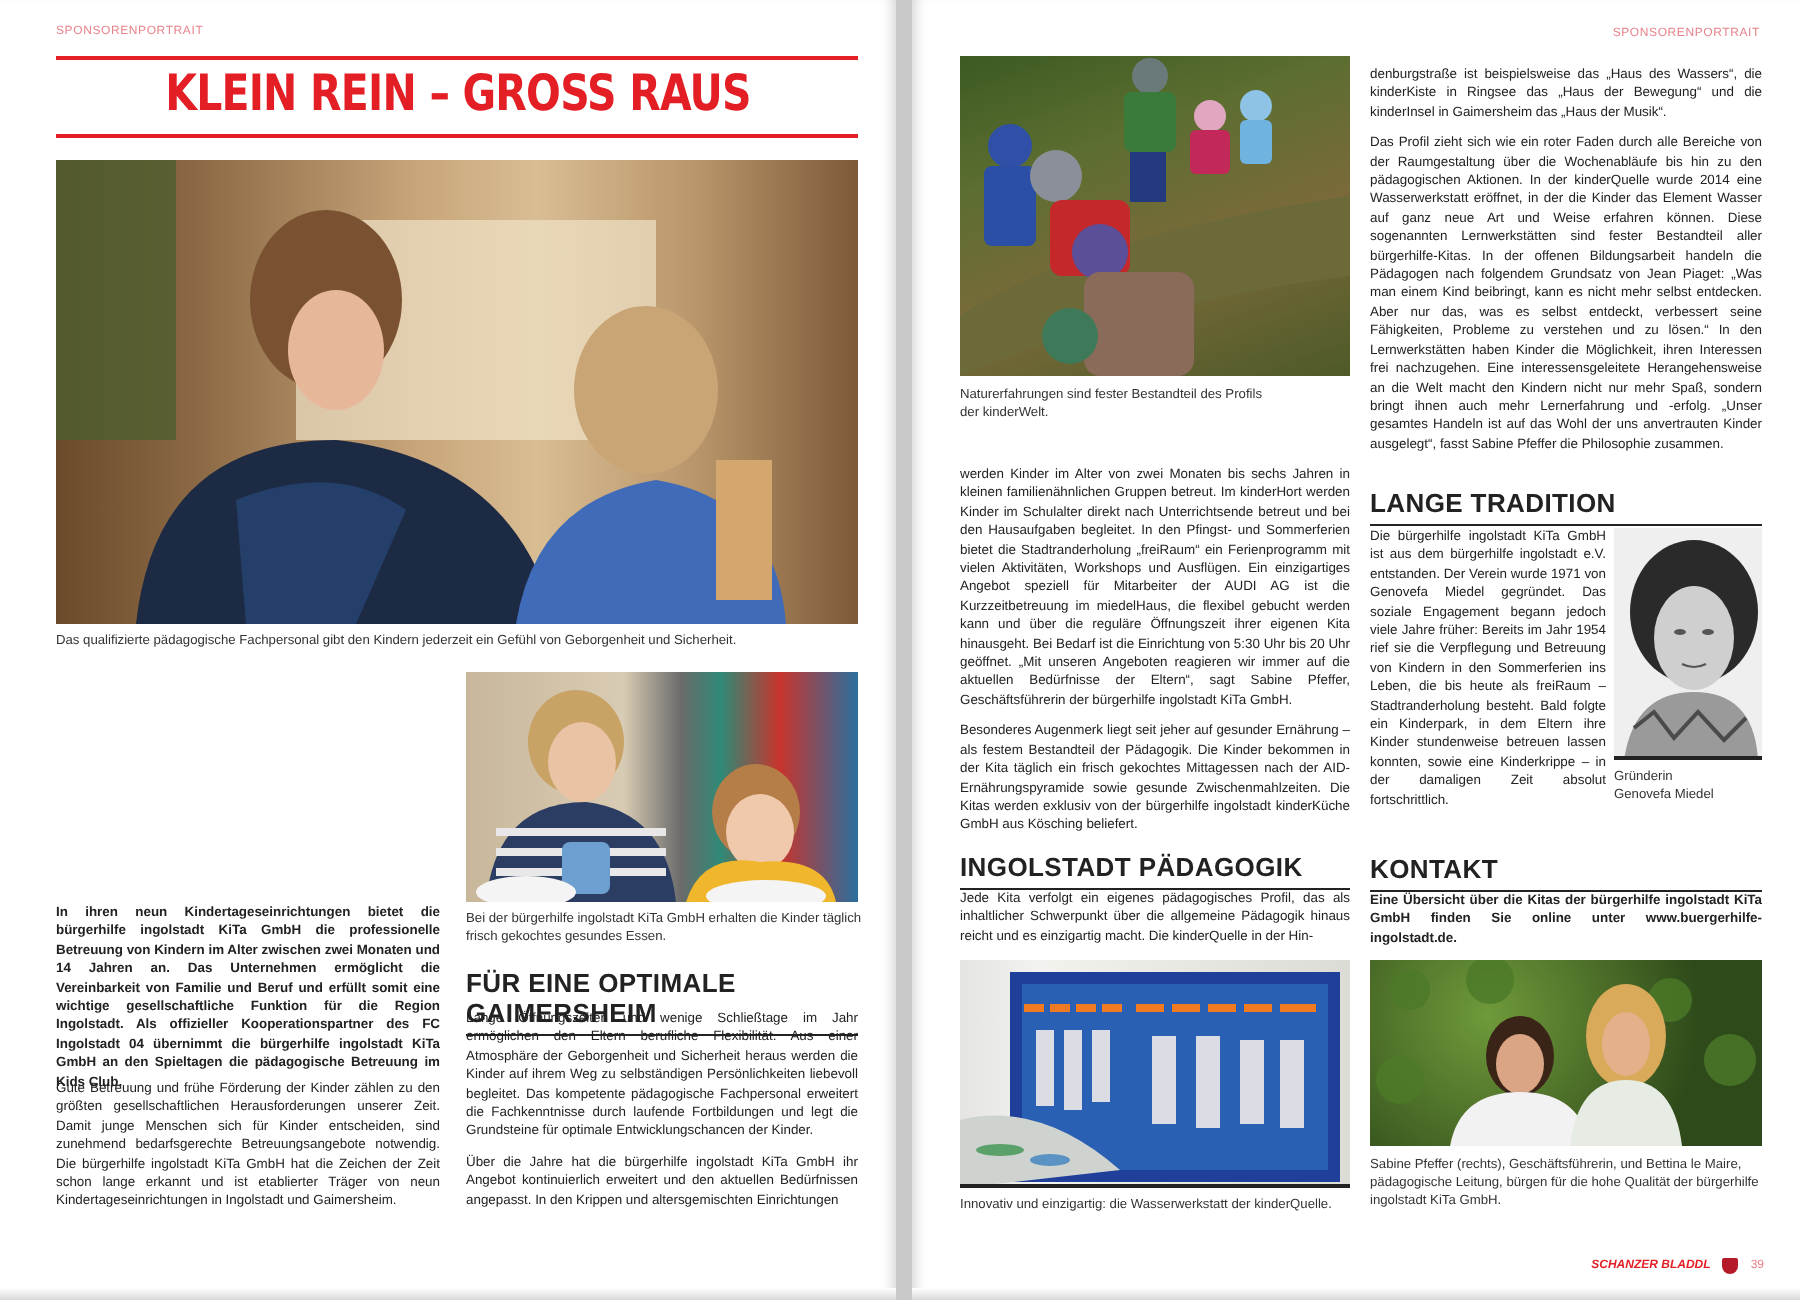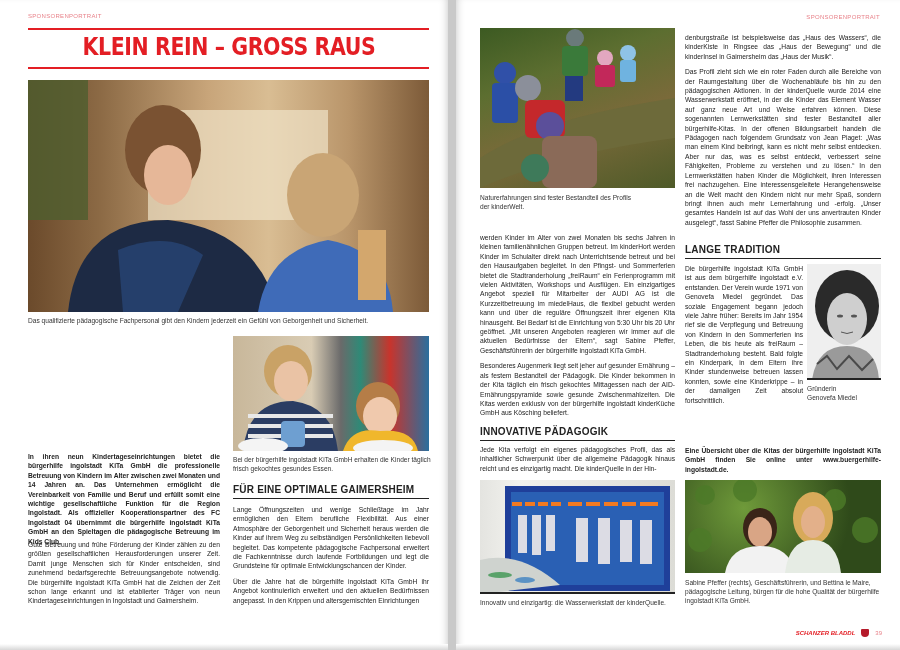--- a/index.html
+++ b/index.html
@@ -13,21 +13,21 @@
   .redrule{position:absolute;height:2px;background:#e31e24;}
   .title{position:absolute;left:28px;width:402px;top:32px;text-align:center;font-family:"DejaVu Sans",sans-serif;font-weight:bold;font-size:25px;color:#e31e24;letter-spacing:-.5px;transform:scaleX(.82);transform-origin:center;}
   .photo{position:absolute;overflow:hidden;}
   .caption{position:absolute;font-size:6.6px;line-height:9px;color:#333;font-family:"Liberation Sans Narrow","Liberation Sans",sans-serif;}
   .headline{position:absolute;left:28px;top:337px;width:192px;}
   .headline .hl-line{display:block;font-family:"DejaVu Sans",sans-serif;font-weight:bold;font-size:13.3px;line-height:19.4px;color:#1a1a1a;border-top:1.5px solid #222;white-space:nowrap;transform:scaleX(.86);transform-origin:left;}
   .headline .hl-end{border-top:1.5px solid #222;height:2px;}
   .body{position:absolute;font-size:6.7px;line-height:9.4px;color:#222;text-align:justify;}
   .body p{margin-bottom:6px;}
   .body.bold{font-weight:bold;}
-  .subhead{position:absolute;font-size:10px;font-weight:bold;color:#222;letter-spacing:.2px;border-bottom:1.6px solid #222;padding-bottom:3px;}
+  .subhead{position:absolute;font-size:13px;font-weight:bold;color:#222;letter-spacing:.2px;border-bottom:1.6px solid #222;padding-bottom:3px;}
   .footer{position:absolute;right:18px;bottom:13px;font-size:6px;display:flex;align-items:center;gap:6px;}
   .footer .brand{color:#e31e24;font-weight:bold;font-style:italic;}
   .footer .crest{width:8px;height:8px;background:#b51a2a;border-radius:1px 1px 4px 4px;display:inline-block;}
   .footer .pnum{color:#e8828a;}
 </style>
 </head>
 <body>
 
 <div class="page left">
   <div class="kicker" style="left:28px;top:13px;">SPONSORENPORTRAIT</div>
@@ -104,21 +104,21 @@
       <circle cx="55" cy="140" r="14" fill="#3e7a5a"></circle>
     </svg>
   </div>
   <div class="caption" style="left:24px;top:193px;width:160px;">Naturerfahrungen sind fester Bestandteil des Profils der kinderWelt.</div>
 
   <div class="body" style="left:24px;top:233px;width:195px;">
     <p>werden Kinder im Alter von zwei Monaten bis sechs Jahren in kleinen familienähnlichen Gruppen betreut. Im kinderHort werden Kinder im Schulalter direkt nach Unterrichtsende betreut und bei den Hausaufgaben begleitet. In den Pfingst- und Sommerferien bietet die Stadtranderholung „freiRaum“ ein Ferienprogramm mit vielen Aktivitäten, Workshops und Ausflügen. Ein einzigartiges Angebot speziell für Mitarbeiter der AUDI AG ist die Kurzzeitbetreuung im miedelHaus, die flexibel gebucht werden kann und über die reguläre Öffnungszeit ihrer eigenen Kita hinausgeht. Bei Bedarf ist die Einrichtung von 5:30 Uhr bis 20 Uhr geöffnet. „Mit unseren Angeboten reagieren wir immer auf die aktuellen Bedürfnisse der Eltern“, sagt Sabine Pfeffer, Geschäftsführerin der bürgerhilfe ingolstadt KiTa GmbH.</p>
     <p>Besonderes Augenmerk liegt seit jeher auf gesunder Ernährung – als festem Bestandteil der Pädagogik. Die Kinder bekommen in der Kita täglich ein frisch gekochtes Mittagessen nach der AID-Ernährungspyramide sowie gesunde Zwischenmahlzeiten. Die Kitas werden exklusiv von der bürgerhilfe ingolstadt kinderKüche GmbH aus Kösching beliefert.</p>
   </div>
 
-  <div class="subhead" style="left:24px;top:426px;width:195px;">INNOVATIVE PÄDAGOGIK</div>
+  <div class="subhead" style="left:24px;top:426px;width:195px;">INGOLSTADT PÄDAGOGIK</div>
   <div class="body" style="left:24px;top:445px;width:195px;">
     <p>Jede Kita verfolgt ein eigenes pädagogisches Profil, das als inhaltlicher Schwerpunkt über die allgemeine Pädagogik hinaus reicht und es einzigartig macht. Die kinderQuelle in der Hin-</p>
   </div>
 
   <div class="photo" style="left:24px;top:480px;width:195px;height:114px;background:linear-gradient(90deg,#e4e4e0 0%,#f2f2ee 20%,#dcdcd6 100%);border-bottom:2px solid #222;">
     <svg width="195" height="114" viewBox="0 0 195 114">
       <rect x="25" y="6" width="165" height="105" fill="#1f3f9a"></rect>
       <rect x="31" y="12" width="153" height="93" fill="#2f6fbf" opacity=".7"></rect>
       <g fill="#f27a22">
         <rect x="32" y="22" width="10" height="4"></rect>
@@ -167,20 +167,21 @@
       <path d="M34 68 Q40 71 46 68" stroke="#555" fill="none"></path>
       <path d="M5 116 Q10 82 40 82 Q70 82 72 116 Z" fill="#9a9a9a"></path>
       <path d="M10 100 L20 92 L30 105 L42 92 L55 106 L66 95" stroke="#4a4a4a" stroke-width="2" fill="none"></path>
     </svg>
   </div>
   <div class="caption" style="left:351px;top:384px;width:80px;">
     <div>Gründerin</div>
     <div>Genovefa Miedel</div>
   </div>
 
+  <div class="subhead" style="left:229px;top:427px;width:196px;">KONTAKT</div>
   <div class="body bold" style="left:229px;top:446px;width:196px;">
     <p>Eine Übersicht über die Kitas der bürgerhilfe ingolstadt KiTa GmbH finden Sie online unter www.buergerhilfe-ingolstadt.de.</p>
   </div>
 
   <div class="photo" style="left:229px;top:480px;width:196px;height:93px;background:radial-gradient(circle at 30% 30%,#6f9a3a,#2f4a1a 70%);">
     <svg width="196" height="93" viewBox="0 0 196 93">
       <g fill="#4c7a28" opacity=".8">
         <circle cx="20" cy="15" r="10"></circle>
           <circle cx="60" cy="10" r="12"></circle>
           <circle cx="150" cy="20" r="11"></circle>

